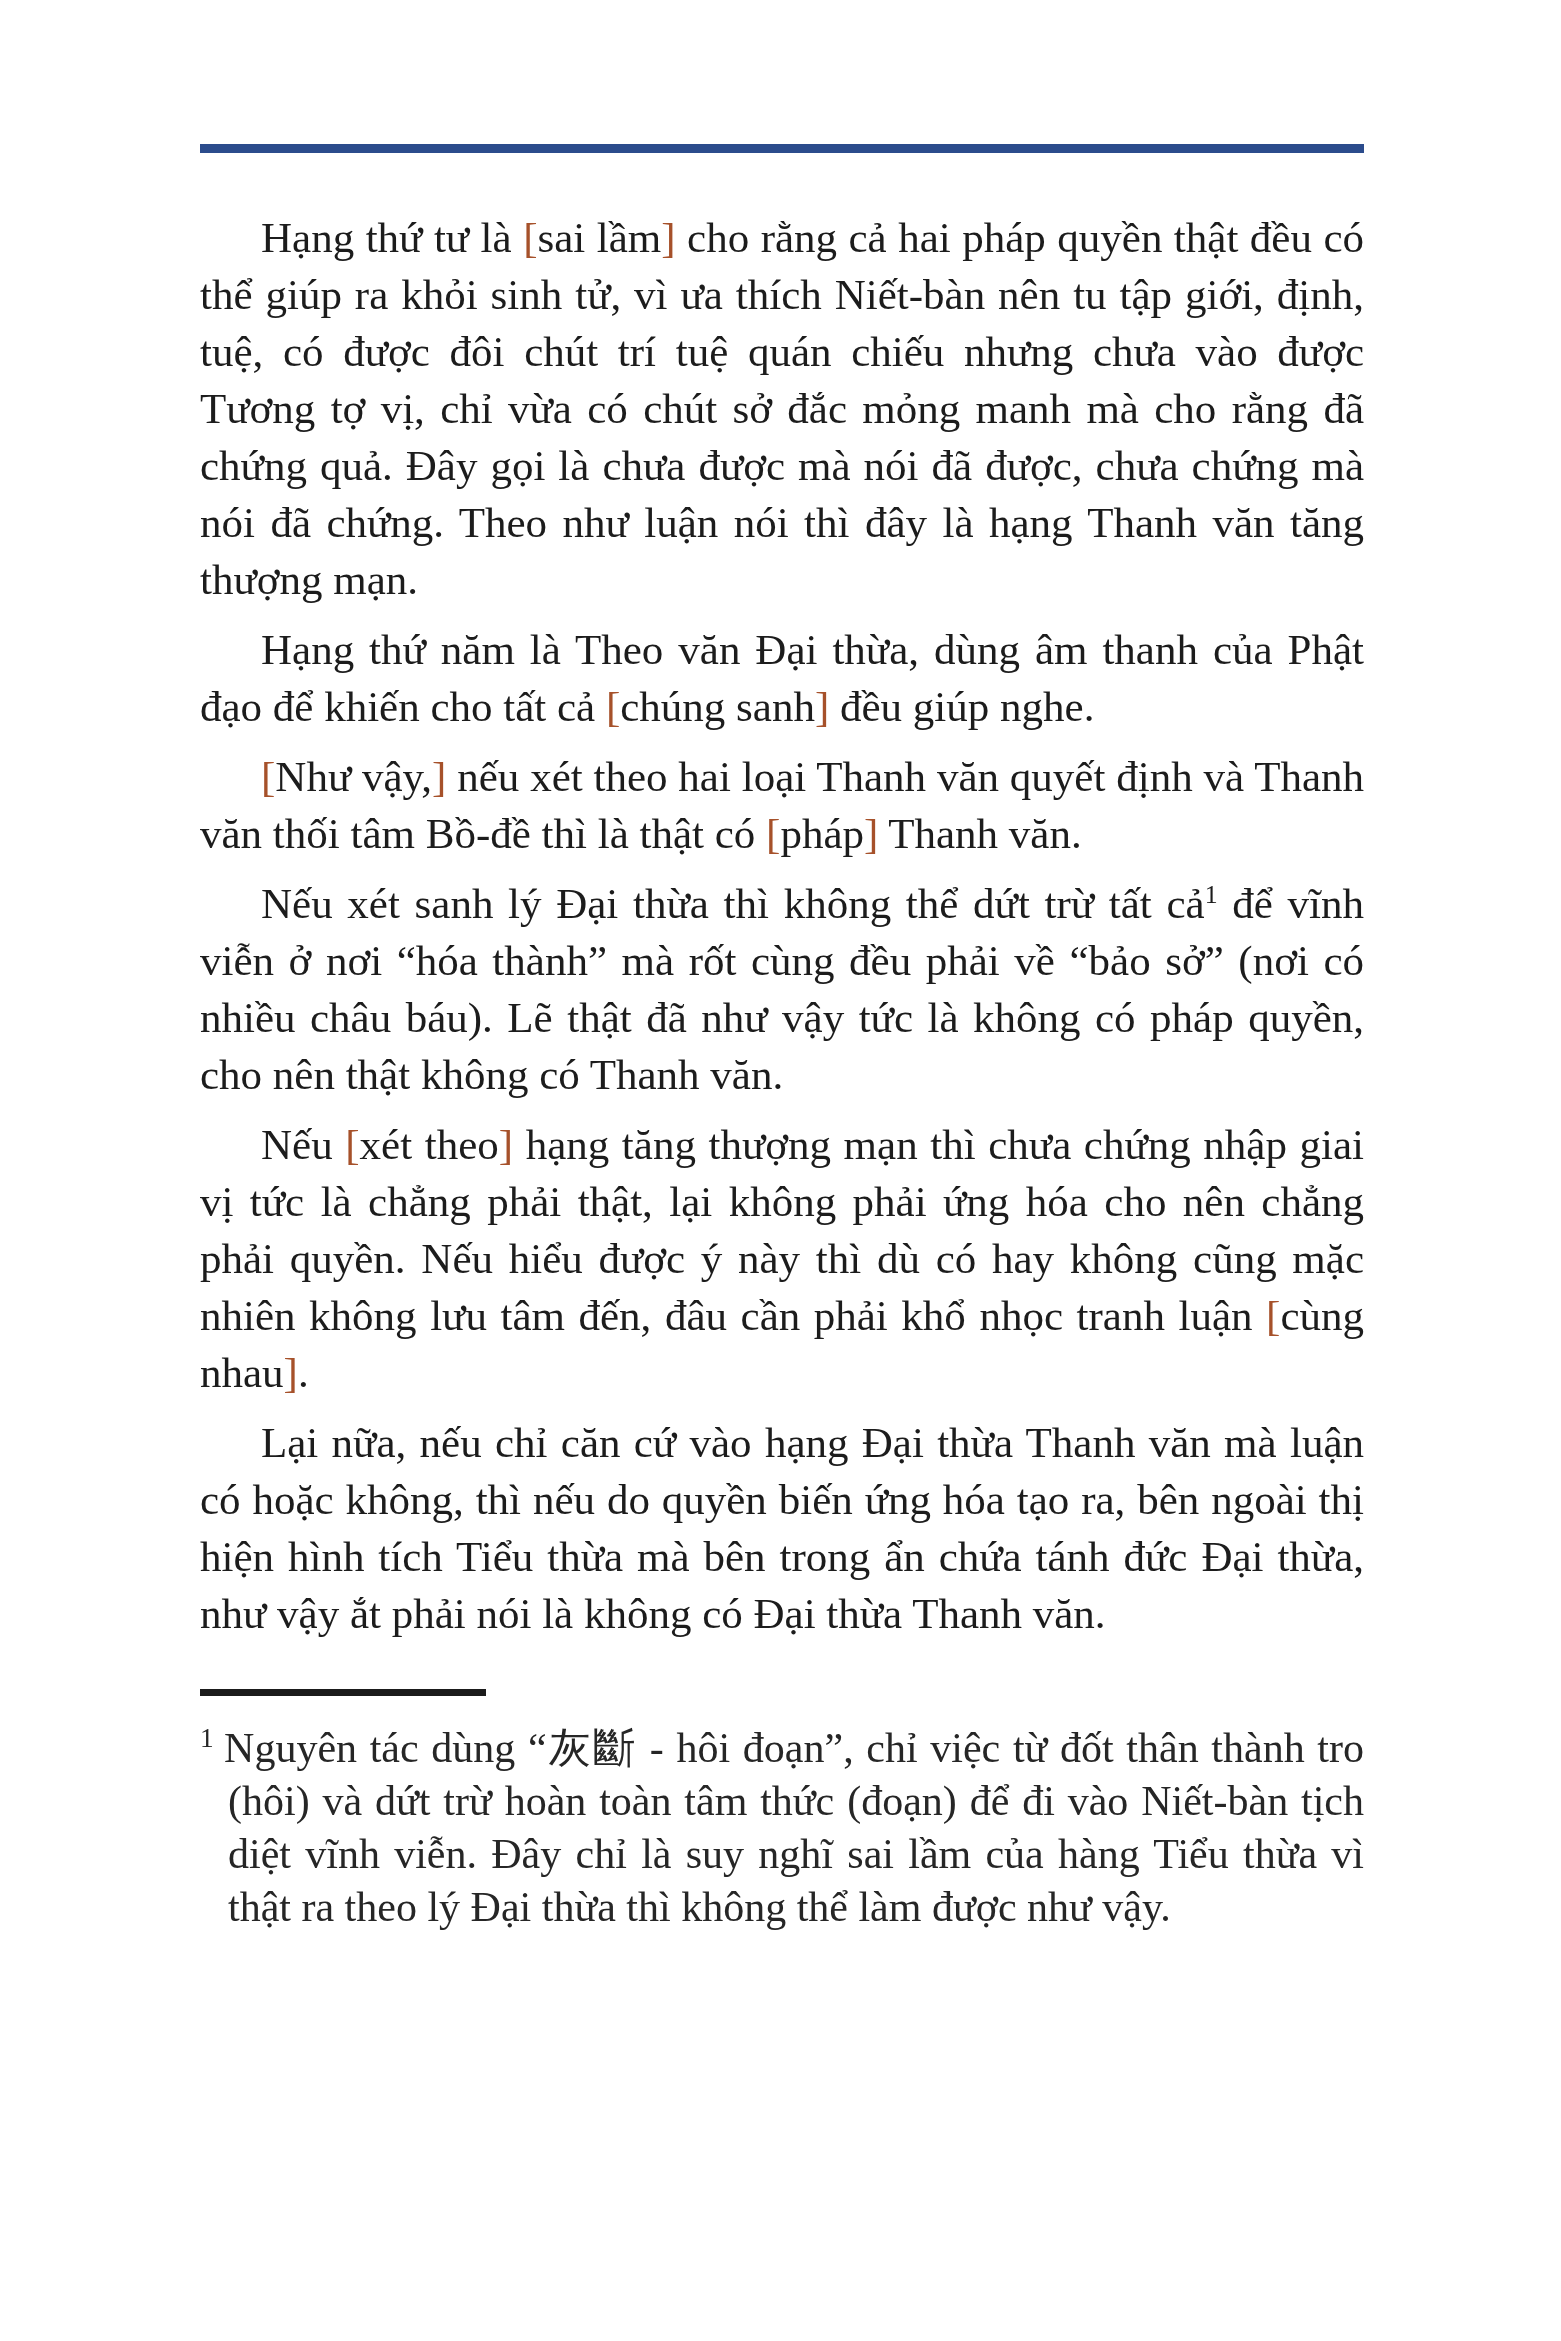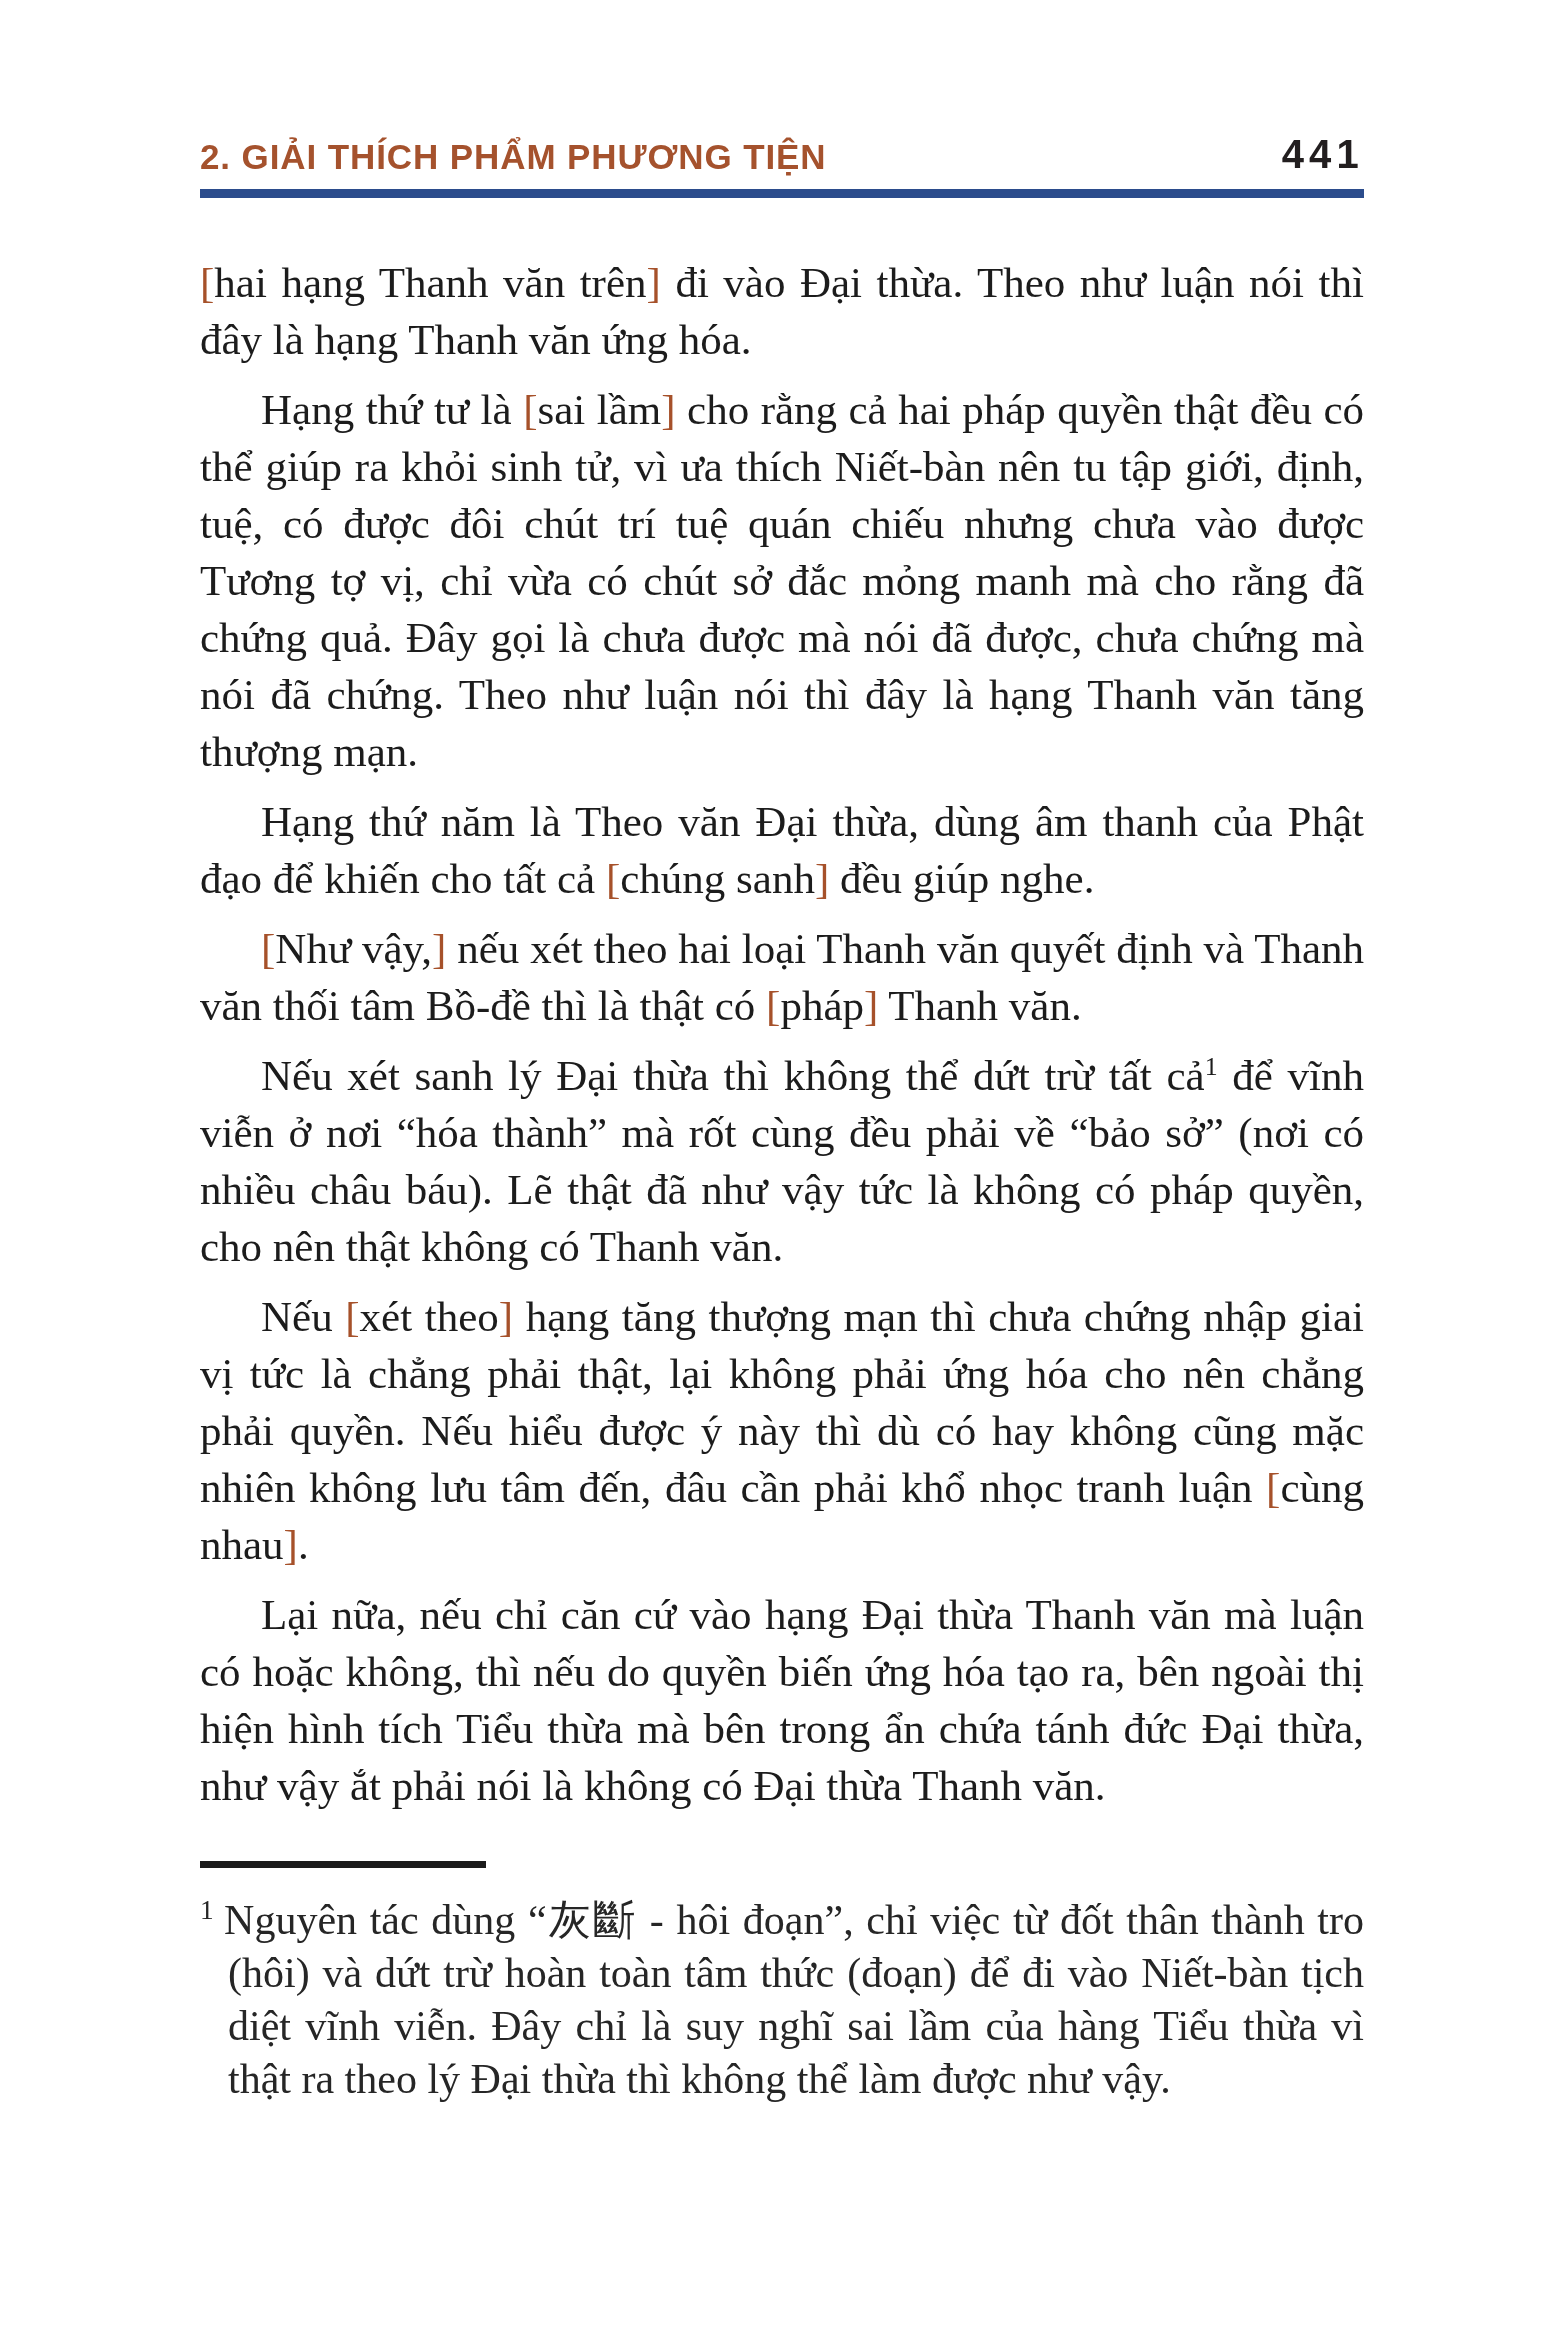--- a/index.html
+++ b/index.html
@@ -94,28 +94,23 @@
     vertical-align:super;
     margin-right:10.4px;
   }
 </style>
 </head>
 <body>
 
 <div class="page">
   <div class="content">
 
-    <div class="page-header">
-      <span class="header-title">2. GIẢI THÍCH PHẨM PHƯƠNG TIỆN</span>
-      <span class="page-number">441</span>
-    </div>
     <div class="header-rule"></div>
 
     <div class="body-paragraphs">
-        <p class="para"><span class="seg-bracket">[</span><span class="seg-text">hai hạng Thanh văn trên</span><span class="seg-bracket">]</span><span class="seg-text"> đi vào Đại thừa. Theo như luận nói thì đây là hạng Thanh văn ứng hóa.</span></p>
         <p class="para indent"><span class="seg-text">Hạng thứ tư là </span><span class="seg-bracket">[</span><span class="seg-text">sai lầm</span><span class="seg-bracket">]</span><span class="seg-text"> cho rằng cả hai pháp quyền thật đều có thể giúp ra khỏi sinh tử, vì ưa thích Niết-bàn nên tu tập giới, định, tuệ, có được đôi chút trí tuệ quán chiếu nhưng chưa vào được Tương tợ vị, chỉ vừa có chút sở đắc mỏng manh mà cho rằng đã chứng quả. Đây gọi là chưa được mà nói đã được, chưa chứng mà nói đã chứng. Theo như luận nói thì đây là hạng Thanh văn tăng thượng mạn.</span></p>
         <p class="para indent"><span class="seg-text">Hạng thứ năm là Theo văn Đại thừa, dùng âm thanh của Phật đạo để khiến cho tất cả </span><span class="seg-bracket">[</span><span class="seg-text">chúng sanh</span><span class="seg-bracket">]</span><span class="seg-text"> đều giúp nghe.</span></p>
         <p class="para indent"><span class="seg-bracket">[</span><span class="seg-text">Như vậy,</span><span class="seg-bracket">]</span><span class="seg-text"> nếu xét theo hai loại Thanh văn quyết định và Thanh văn thối tâm Bồ-đề thì là thật có </span><span class="seg-bracket">[</span><span class="seg-text">pháp</span><span class="seg-bracket">]</span><span class="seg-text"> Thanh văn.</span></p>
         <p class="para indent"><span class="seg-text">Nếu xét sanh lý Đại thừa thì không thể dứt trừ tất cả</span><sup class="seg-sup">1</sup><span class="seg-text"> để vĩnh viễn ở nơi “hóa thành” mà rốt cùng đều phải về “bảo sở” (nơi có nhiều châu báu). Lẽ thật đã như vậy tức là không có pháp quyền, cho nên thật không có Thanh văn.</span></p>
         <p class="para indent"><span class="seg-text">Nếu </span><span class="seg-bracket">[</span><span class="seg-text">xét theo</span><span class="seg-bracket">]</span><span class="seg-text"> hạng tăng thượng mạn thì chưa chứng nhập giai vị tức là chẳng phải thật, lại không phải ứng hóa cho nên chẳng phải quyền. Nếu hiểu được ý này thì dù có hay không cũng mặc nhiên không lưu tâm đến, đâu cần phải khổ nhọc tranh luận </span><span class="seg-bracket">[</span><span class="seg-text">cùng nhau</span><span class="seg-bracket">]</span><span class="seg-text">.</span></p>
         <p class="para indent"><span class="seg-text">Lại nữa, nếu chỉ căn cứ vào hạng Đại thừa Thanh văn mà luận có hoặc không, thì nếu do quyền biến ứng hóa tạo ra, bên ngoài thị hiện hình tích Tiểu thừa mà bên trong ẩn chứa tánh đức Đại thừa, như vậy ắt phải nói là không có Đại thừa Thanh văn.</span></p>
       </div>
 
     <div class="footnote-section">
       <div class="footnote-rule"></div>

